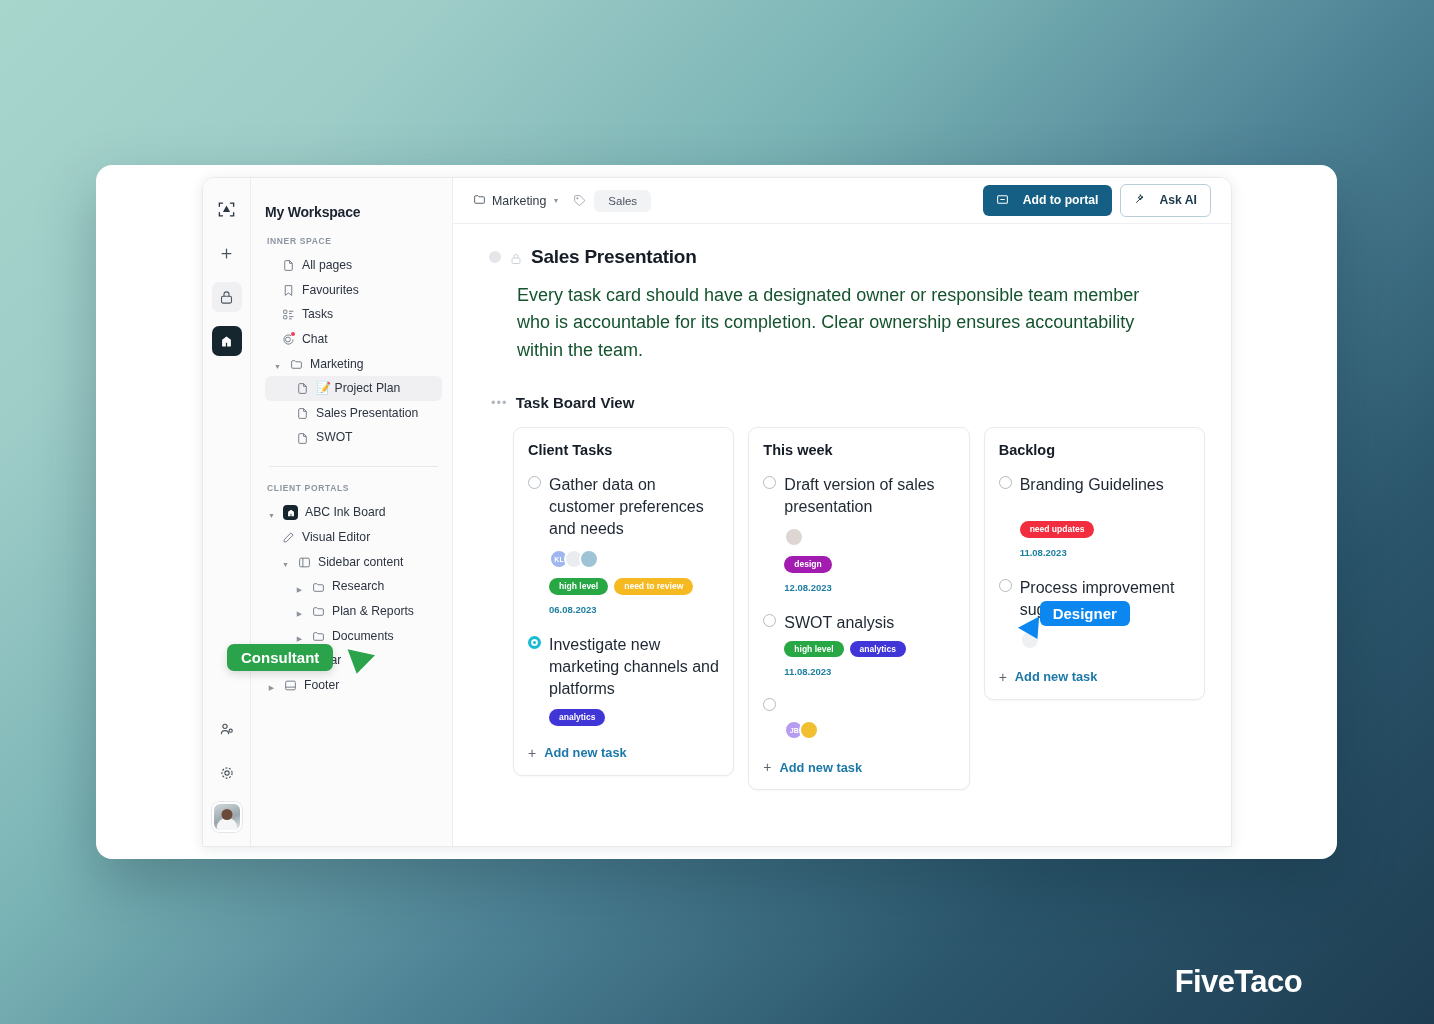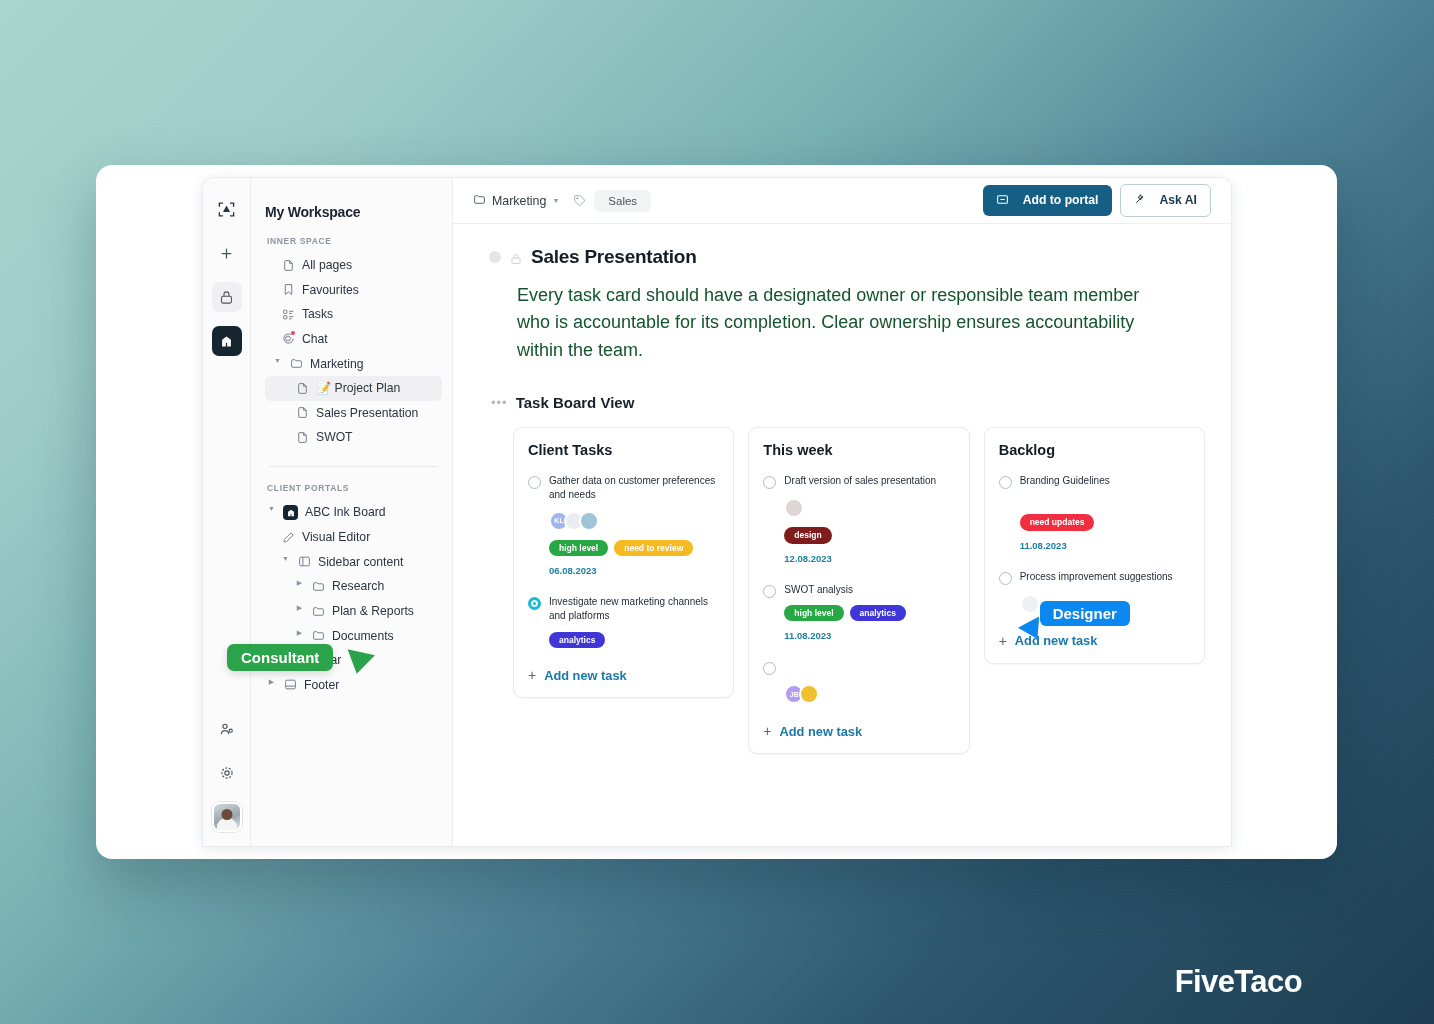--- a/index.html
+++ b/index.html
@@ -67,21 +67,21 @@
     width: 202px; flex: 0 0 202px; background: #fbfbfc;
     border-right: 1px solid #ededf0;
     padding: 26px 10px 0 14px; position: relative;
   }
   .ws-title { font-size: 14px; font-weight: 700; color: #1b2430; letter-spacing: -.2px; }
   .sec-label {
     font-size: 8.5px; font-weight: 700; letter-spacing: .65px;
     color: #8c95a1; margin: 16px 0 7px 2px; text-transform: uppercase;
   }
   .nav-item {
-    display: flex; align-items: flex-start; gap: 7px;
+    display: flex; align-items: flex-end; gap: 7px;
     font-size: 12.2px; color: #2c3440; padding: 5px 6px;
     border-radius: 6px; cursor: pointer; line-height: 1.2;
     white-space: nowrap;
   }
   .nav-item.active { background: #f0f0f2; }
   .nav-item .ico { width: 14px; height: 14px; flex: 0 0 14px; display:flex; align-items:center; justify-content:center; color:#6d7681; }
   .caret { width: 9px; flex: 0 0 9px; color: #8b939d; font-size: 7px; display: flex; align-items: center; justify-content: center; }
   .ind-1 { padding-left: 16px; }
   .ind-2 { padding-left: 30px; }
   .divider { height: 1px; background: #e7e9ec; margin: 16px 4px 0 4px; }
@@ -151,21 +151,21 @@
   .task { margin-bottom: 19px; }
   .task-head { display: flex; gap: 8px; align-items: flex-start; }
   .cbox {
     width: 13px; height: 13px; border-radius: 50%; border: 1.6px solid #b4bac1;
     flex: 0 0 13px; margin-top: 2px; cursor: pointer; background: #fff;
   }
   .cbox.on {
     border-color: #15bcd4; border-width: 3px; background: #fff;
     box-shadow: inset 0 0 0 2px #fff, inset 0 0 0 6px #15bcd4;
   }
-  .task-text { font-size: 10px; line-height: 1.38; color: #1e2732; }
+  .task-text { font-size: 16px; line-height: 1.38; color: #1e2732; }
   .avatars { display: flex; margin: 9px 0 0 21px; }
   .av {
     width: 20px; height: 20px; border-radius: 50%; margin-right: -5px;
     border: 2px solid #fff; overflow: hidden; position: relative;
     display: flex; align-items: center; justify-content: center;
     font-size: 7px; font-weight: 700; color: #fff;
   }
   .av.photo::after{
     content:""; position:absolute; left:50%; top:54%; width:17px; height:16px;
     transform:translateX(-50%); border-radius:8px 8px 0 0;
@@ -523,21 +523,21 @@
 
             <div class="task">
               <div class="task-head">
                 <span class="cbox"></span>
                 <span class="task-text">Draft version of sales presentation</span>
               </div>
               <div class="avatars">
                 <span class="av photo" style="background:#ded6d2"></span>
               </div>
               <div class="tags">
-                <span class="tag" style="background:#7f1d1d">design</span>
+                <span class="tag" style="background:#a21caf">design</span>
               </div>
               <div class="date">12.08.2023</div>
             </div>
 
             <div class="task">
               <div class="task-head">
                 <span class="cbox"></span>
                 <span class="task-text">SWOT analysis</span>
               </div>
               <div class="tags" style="margin-top:7px">

